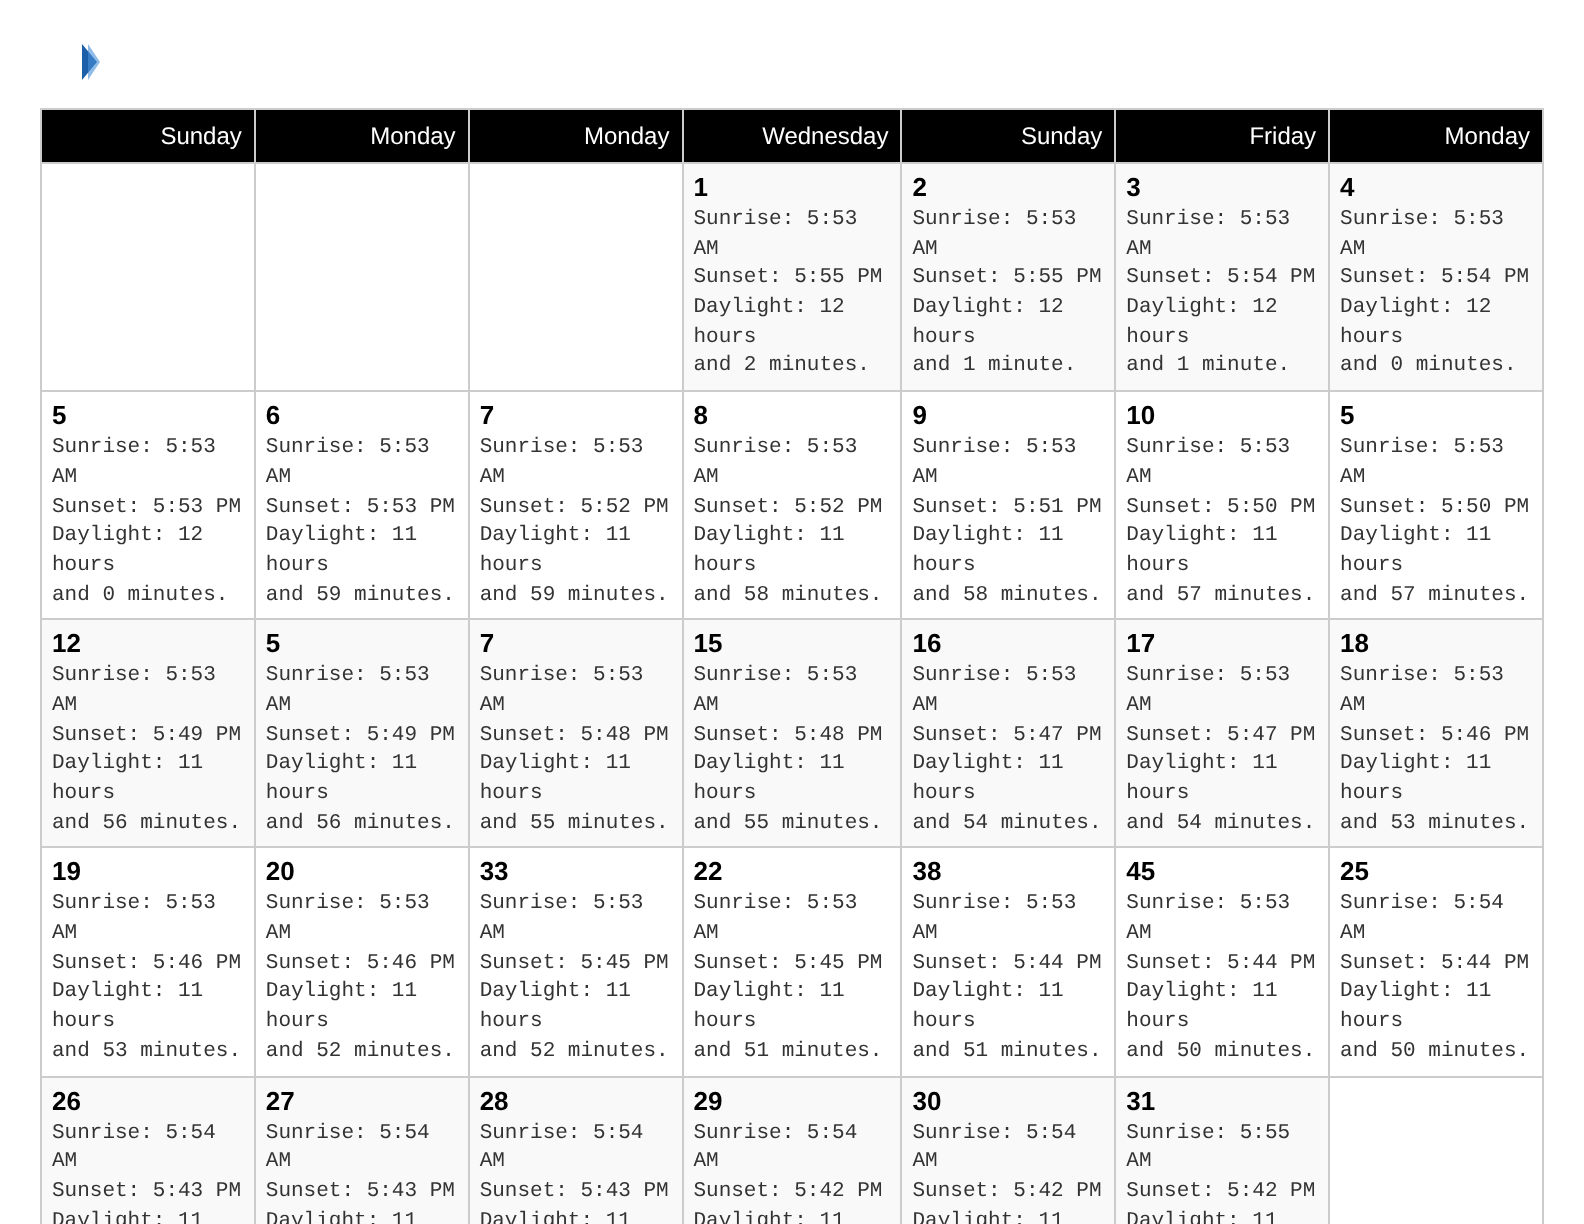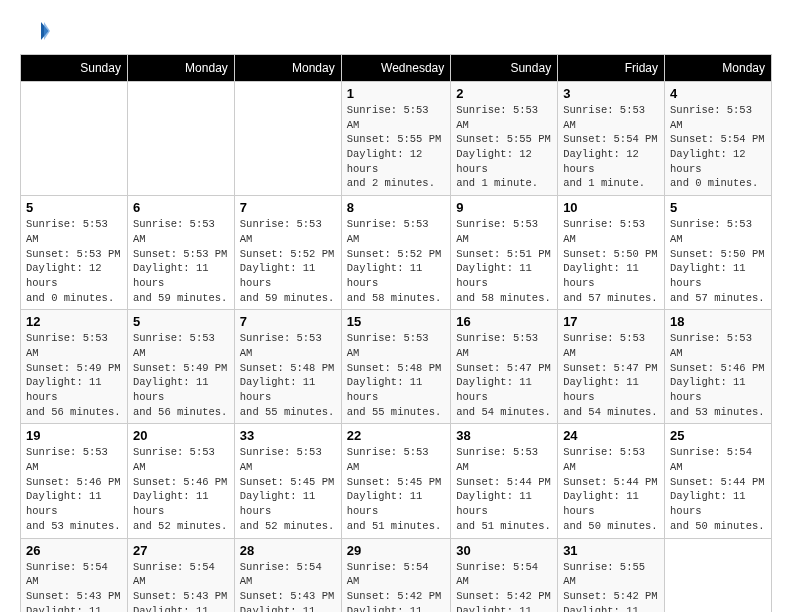--- a/index.html
+++ b/index.html
@@ -287,21 +287,21 @@
 and 51 minutes.</div>
           </td>
           <td>
             <div class="day-num">38</div>
             <div class="day-info" style="white-space: pre-line;">Sunrise: 5:53 AM
 Sunset: 5:44 PM
 Daylight: 11 hours
 and 51 minutes.</div>
           </td>
           <td>
-            <div class="day-num">24</div>
+            <div class="day-num">45</div>
             <div class="day-info" style="white-space: pre-line;">Sunrise: 5:53 AM
 Sunset: 5:44 PM
 Daylight: 11 hours
 and 50 minutes.</div>
           </td>
           <td>
             <div class="day-num">25</div>
             <div class="day-info" style="white-space: pre-line;">Sunrise: 5:54 AM
 Sunset: 5:44 PM
 Daylight: 11 hours

